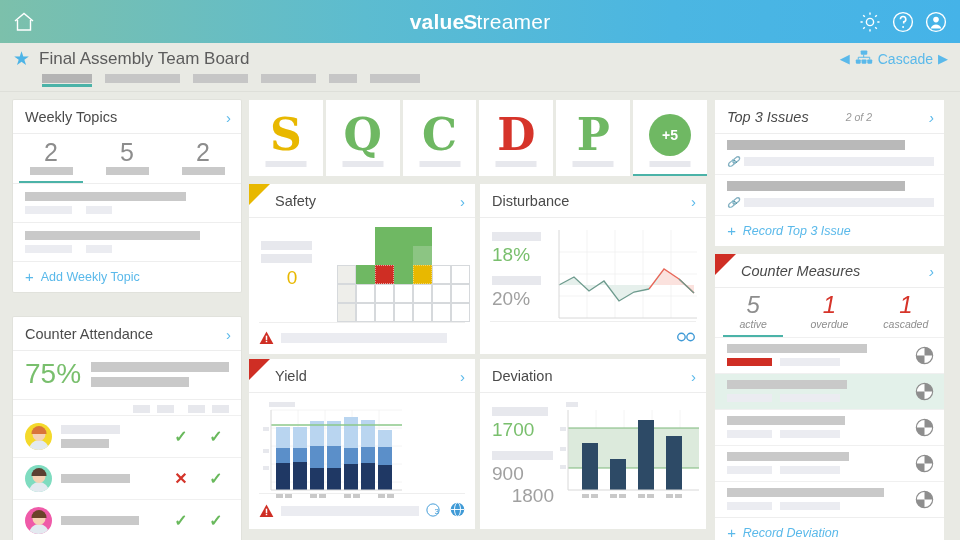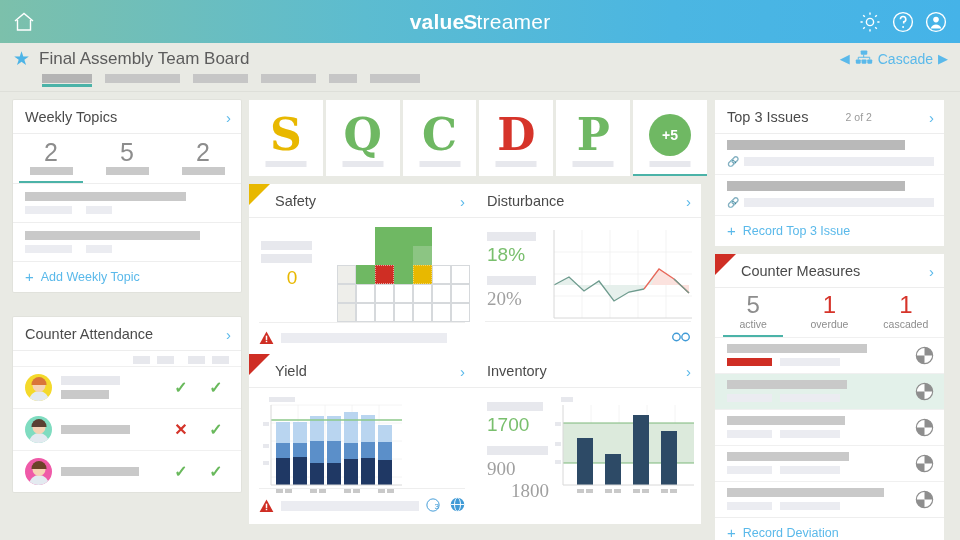--- a/index.html
+++ b/index.html
@@ -56,21 +56,21 @@
     content:''; position: absolute; left: 0; right: 0; bottom: -4px;
     height: 3px; background: #4bb3a8;
   }
 
   
   .board {
     display: flex; gap: 8px; padding: 8px 10px 0 13px; height: 445px;
   }
   .col-left { width: 228px; flex: none; }
   .col-mid { width: 458px; flex: none; }
-  .col-right { width: 229px; flex: none; }
+  .col-right { width: 229px; flex: none; font-style: italic; }
 
   .card {
     background: #fff; border-radius: 1px; position: relative;
     box-shadow: 0 0 0 1px rgba(0,0,0,.03);
   }
   .card-head {
     display: flex; align-items: center; padding: 9px 10px 8px 12px;
     border-bottom: 1px solid #ededed;
   }
   .card-title { font-size: 14.5px; color: #4a4a4a; }
@@ -138,27 +138,27 @@
     font-family: "DejaVu Serif", serif; }
   .lcard .pb { position: absolute; bottom: 9px; left: 50%; transform: translateX(-50%);
     width: 41px; height: 6px; background: #e7e8ed; }
   .lcard.sel::after { content:''; position:absolute; bottom:0; left:0; right:0;
     height: 2px; background: #4bb3a8; }
   .circ { width: 42px; height: 42px; border-radius: 50%; background: #6fb863;
     color: #fff; display: flex; align-items: center; justify-content: center;
     font-size: 14px; font-weight: bold; margin-top: -6px; }
 
   
-  .grid2 { display: flex; flex-wrap: wrap; }
+  .grid2 { display: flex; flex-wrap: wrap; gap: 5px; }
   .mcard { width: 226px; height: 170px; background: #fff; position: relative; }
   .mbody { display: flex; padding: 9px 8px 0 12px; height: 112px; }
   .mleft { width: 62px; flex: none; }
   .mleft .tag { height: 9px; background: #e7e8ed; margin-bottom: 1px; }
   .mleft .v1 { font-size: 19px; color: #79bf6d; font-weight: 300; line-height: 1.35; }
-  .mleft .v2 { font-size: 19px; color: #a0a0a0; font-weight: 300; line-height: 1.35; font-family: Liberation Serif, serif; }
+  .mleft .v2 { font-size: 19px; color: #a0a0a0; font-weight: 300; line-height: 1.35; }
   .mleft .v0 { font-size: 19px; color: #e8b800; font-weight: 300; line-height: 1.5;
     text-align: center; }
   .mfoot { position: absolute; left: 10px; right: 10px; bottom: 9px;
     display: flex; align-items: center; gap: 7px; border-top: 1px solid #eee;
     padding-top: 8px; }
   .mfoot .fbar { flex: 1; height: 10px; background: #ebecf1; }
   .warn { width: 15px; height: 14px; flex: none; }
   .ico-blue { color: #3f9ad6; font-size: 13px; }
 
   
@@ -304,20 +304,27 @@
         <div class="addlink">
           <span class="plus">+</span>
           <span>Add Weekly Topic</span>
         </div>
       </div>
 
       <div class="card">
         <div class="card-head">
           <span class="card-title">Counter Attendance</span>
           <span class="chev">›</span>
+        </div>
+        <div class="ma-top">
+          <span class="ma-pct">75%</span>
+          <div class="ma-bars">
+            <div style="width:100%"></div>
+            <div style="width:71%"></div>
+          </div>
         </div>
         <div class="ma-hdr">
           <span class="sp"></span>
           <span class="hb"></span>
           <span class="hb"></span>
           <span class="hb" style="margin-left:14px"></span>
           <span class="hb"></span>
         </div>
 
         <div class="ma-row">
@@ -586,21 +593,21 @@
                     <ellipse cx="8" cy="8" rx="3.2" ry="7.2"></ellipse>
                     <line x1="0.8" y1="8" x2="15.2" y2="8"></line>
                   </g>
                 </svg>
             </span>
           </div>
         </div>
 
         <div class="mcard">
           <div class="card-head">
-            <span class="card-title">Inventory</span>
+            <span class="card-title">Deviation</span>
             <span class="chev">›</span>
           </div>
           <div class="mbody">
             <div class="mleft" style="width:66px">
               <div class="tag" style="width:56px;margin-top:5px"></div>
               <div class="v1">1700</div>
               <div class="tag" style="width:61px;margin-top:8px"></div>
               <div class="v2" style="text-align:left;padding-right:4px">900</div>
               <div class="v2" style="text-align:right;padding-right:4px;margin-top:-3px">1800</div>
             </div>

